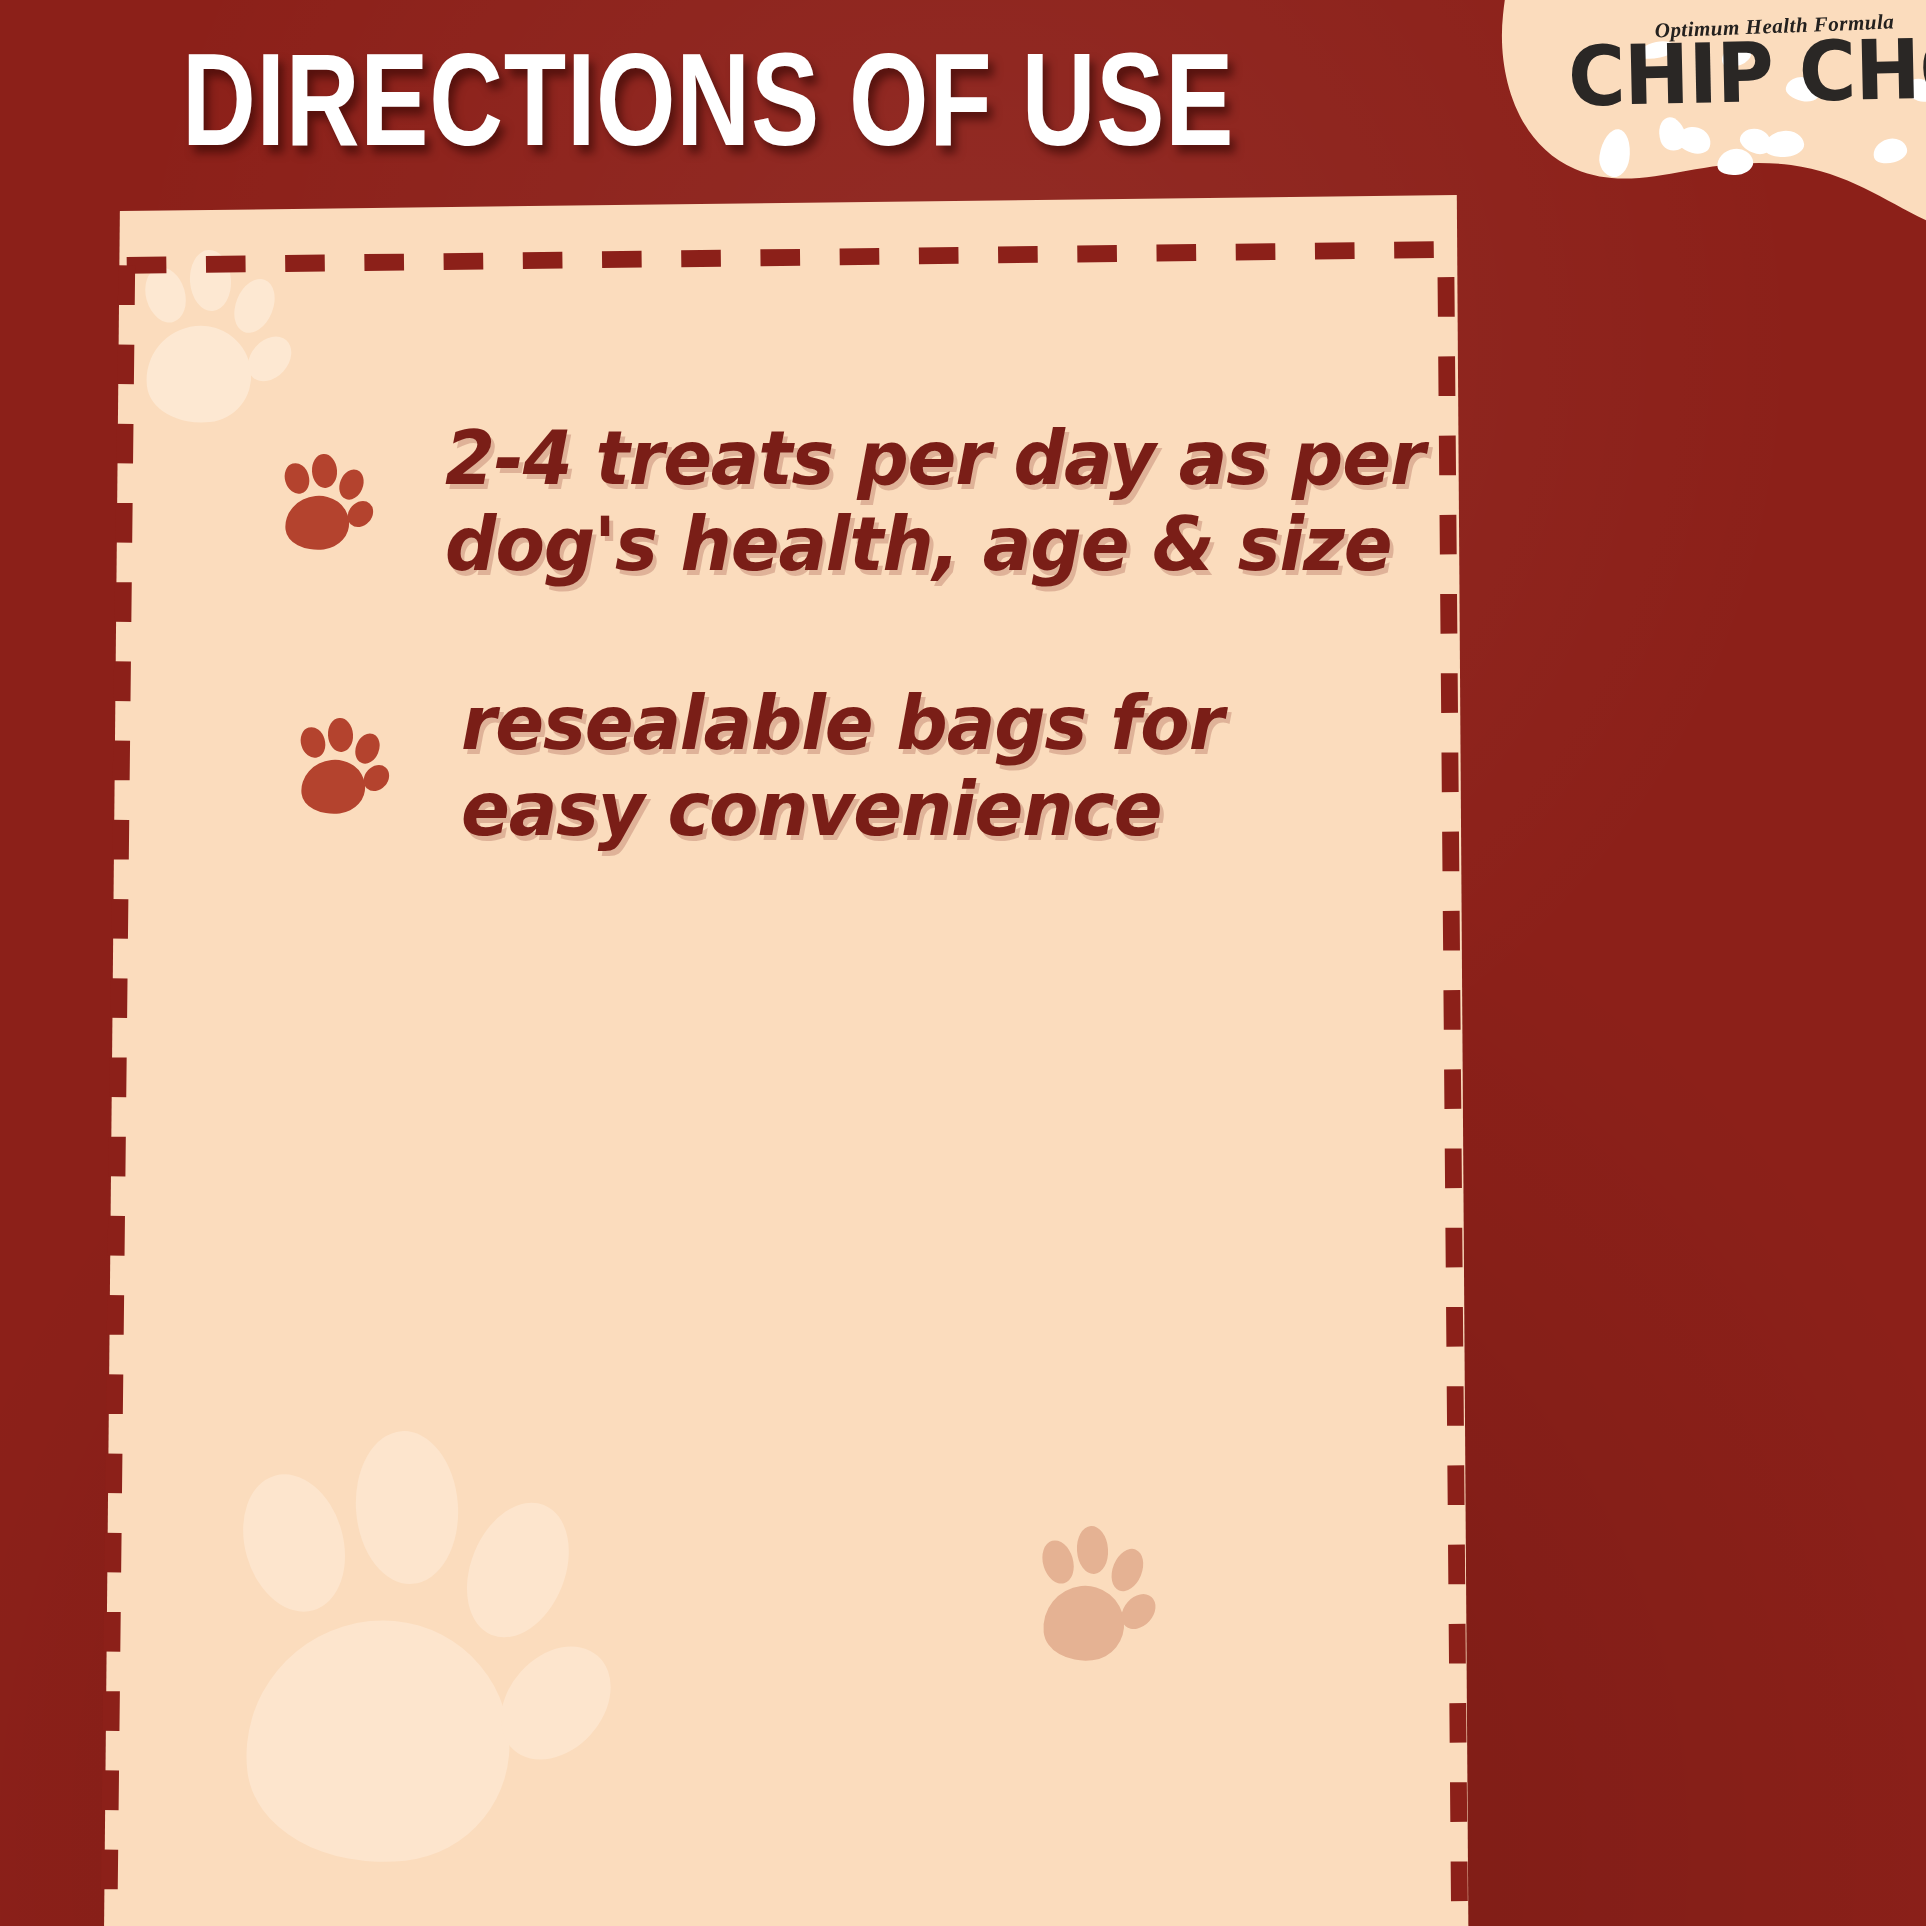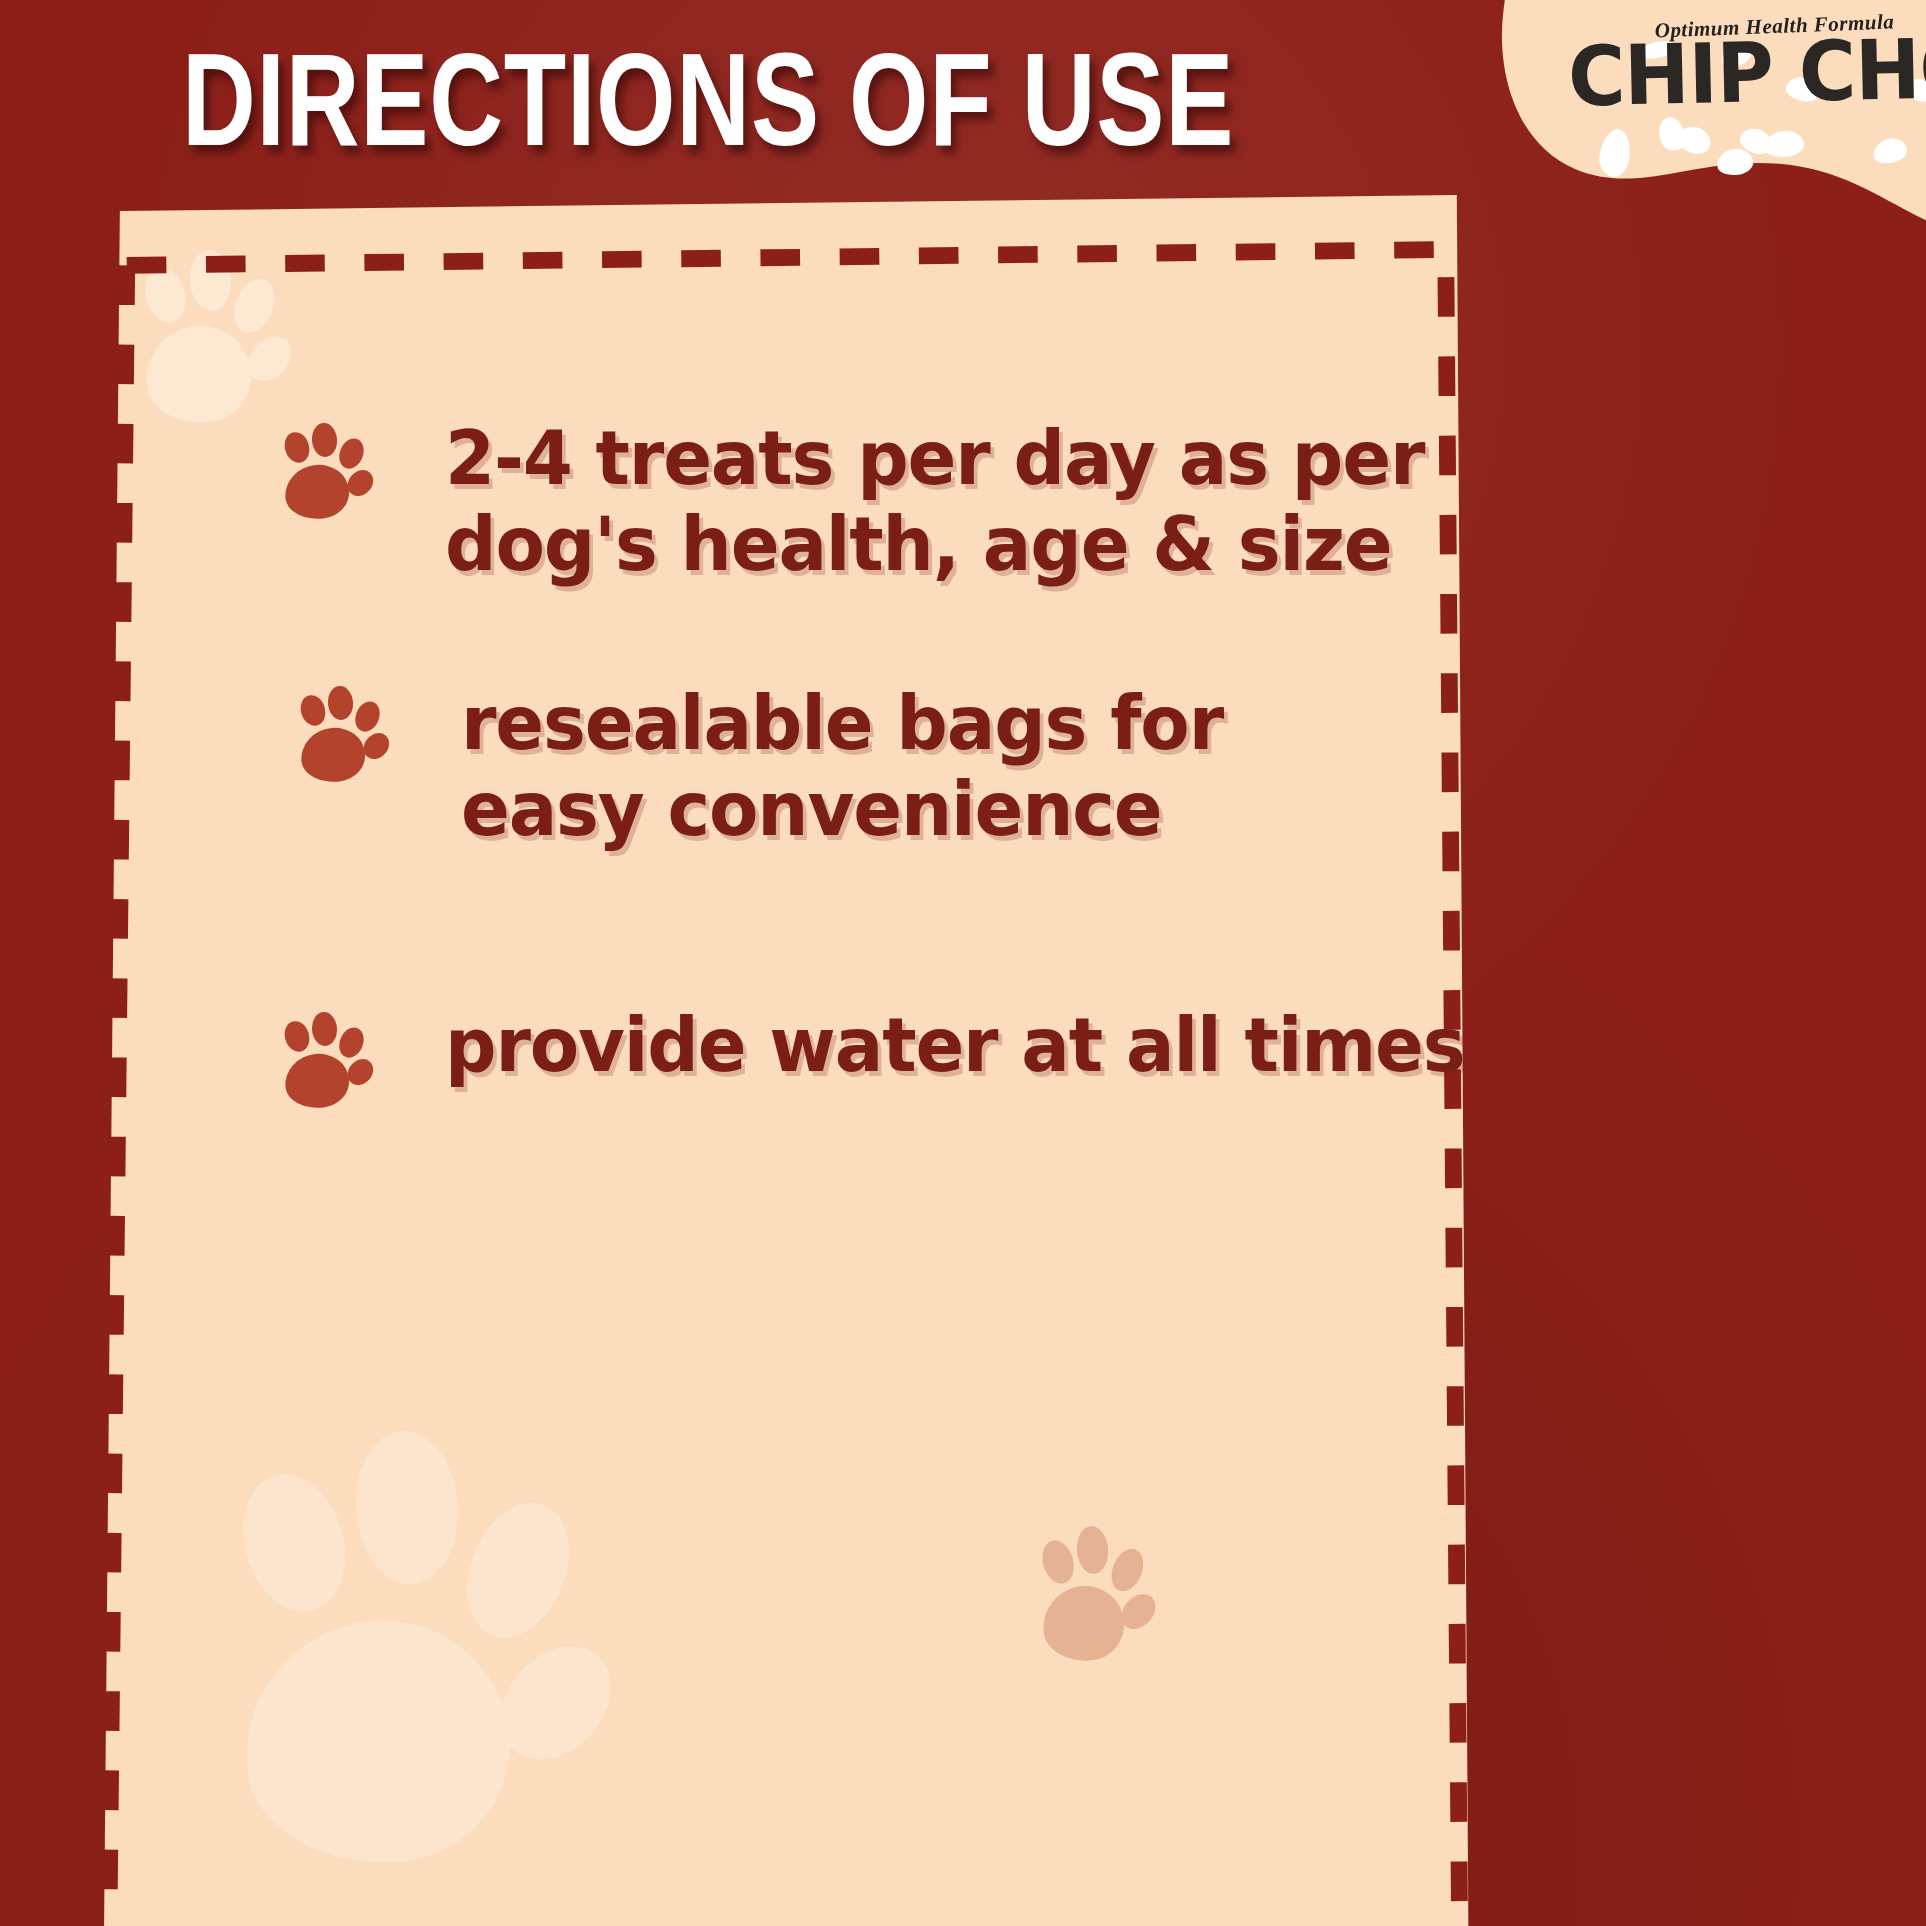--- a/index.html
+++ b/index.html
@@ -148,22 +148,23 @@
   #bullets {
     position: absolute;
     left: 0; top: 0;
     width: 1927px;
     height: 1927px;
     pointer-events: none;
   }
   .bullet-row {
     position: absolute;
     display: flex;
-    align-items: flex-start;
+    align-items: center;
     pointer-events: auto;
+    font-style: italic;
   }
   .bullet-icon {
     position: relative;
     width: 103px;
     height: 103px;
     flex: 0 0 103px;
     color: #b4432e;
     margin-right: 61px;
   }
   .bullet-text {
@@ -270,30 +271,20 @@
         <span class="pad main"></span>
         <span class="pad t1"></span>
         <span class="pad t2"></span>
         <span class="pad t3"></span>
         <span class="pad t4"></span>
       </span>
       <span class="bullet-text">resealable bags for
 easy convenience</span>
     </div>
 
-    <div class="bullet-row" id="row-3">
-      <span class="bullet-icon paw">
-        <span class="pad main"></span>
-        <span class="pad t1"></span>
-        <span class="pad t2"></span>
-        <span class="pad t3"></span>
-        <span class="pad t4"></span>
-      </span>
-      <span class="bullet-text">provide water at all times</span>
-    </div>
 
   </div>
 
   <div id="title">DIRECTIONS OF USE</div>
 
   <div id="logo-wrap">
     <div id="logo-blob"></div>
 
     <span class="logo-dog" style="left:147px; top:42px; width:38px; height:16px; transform:rotate(-12deg);"></span>
     <span class="logo-dog" style="left:109px; top:129px; width:30px; height:48px; transform:rotate(8deg);"></span>

